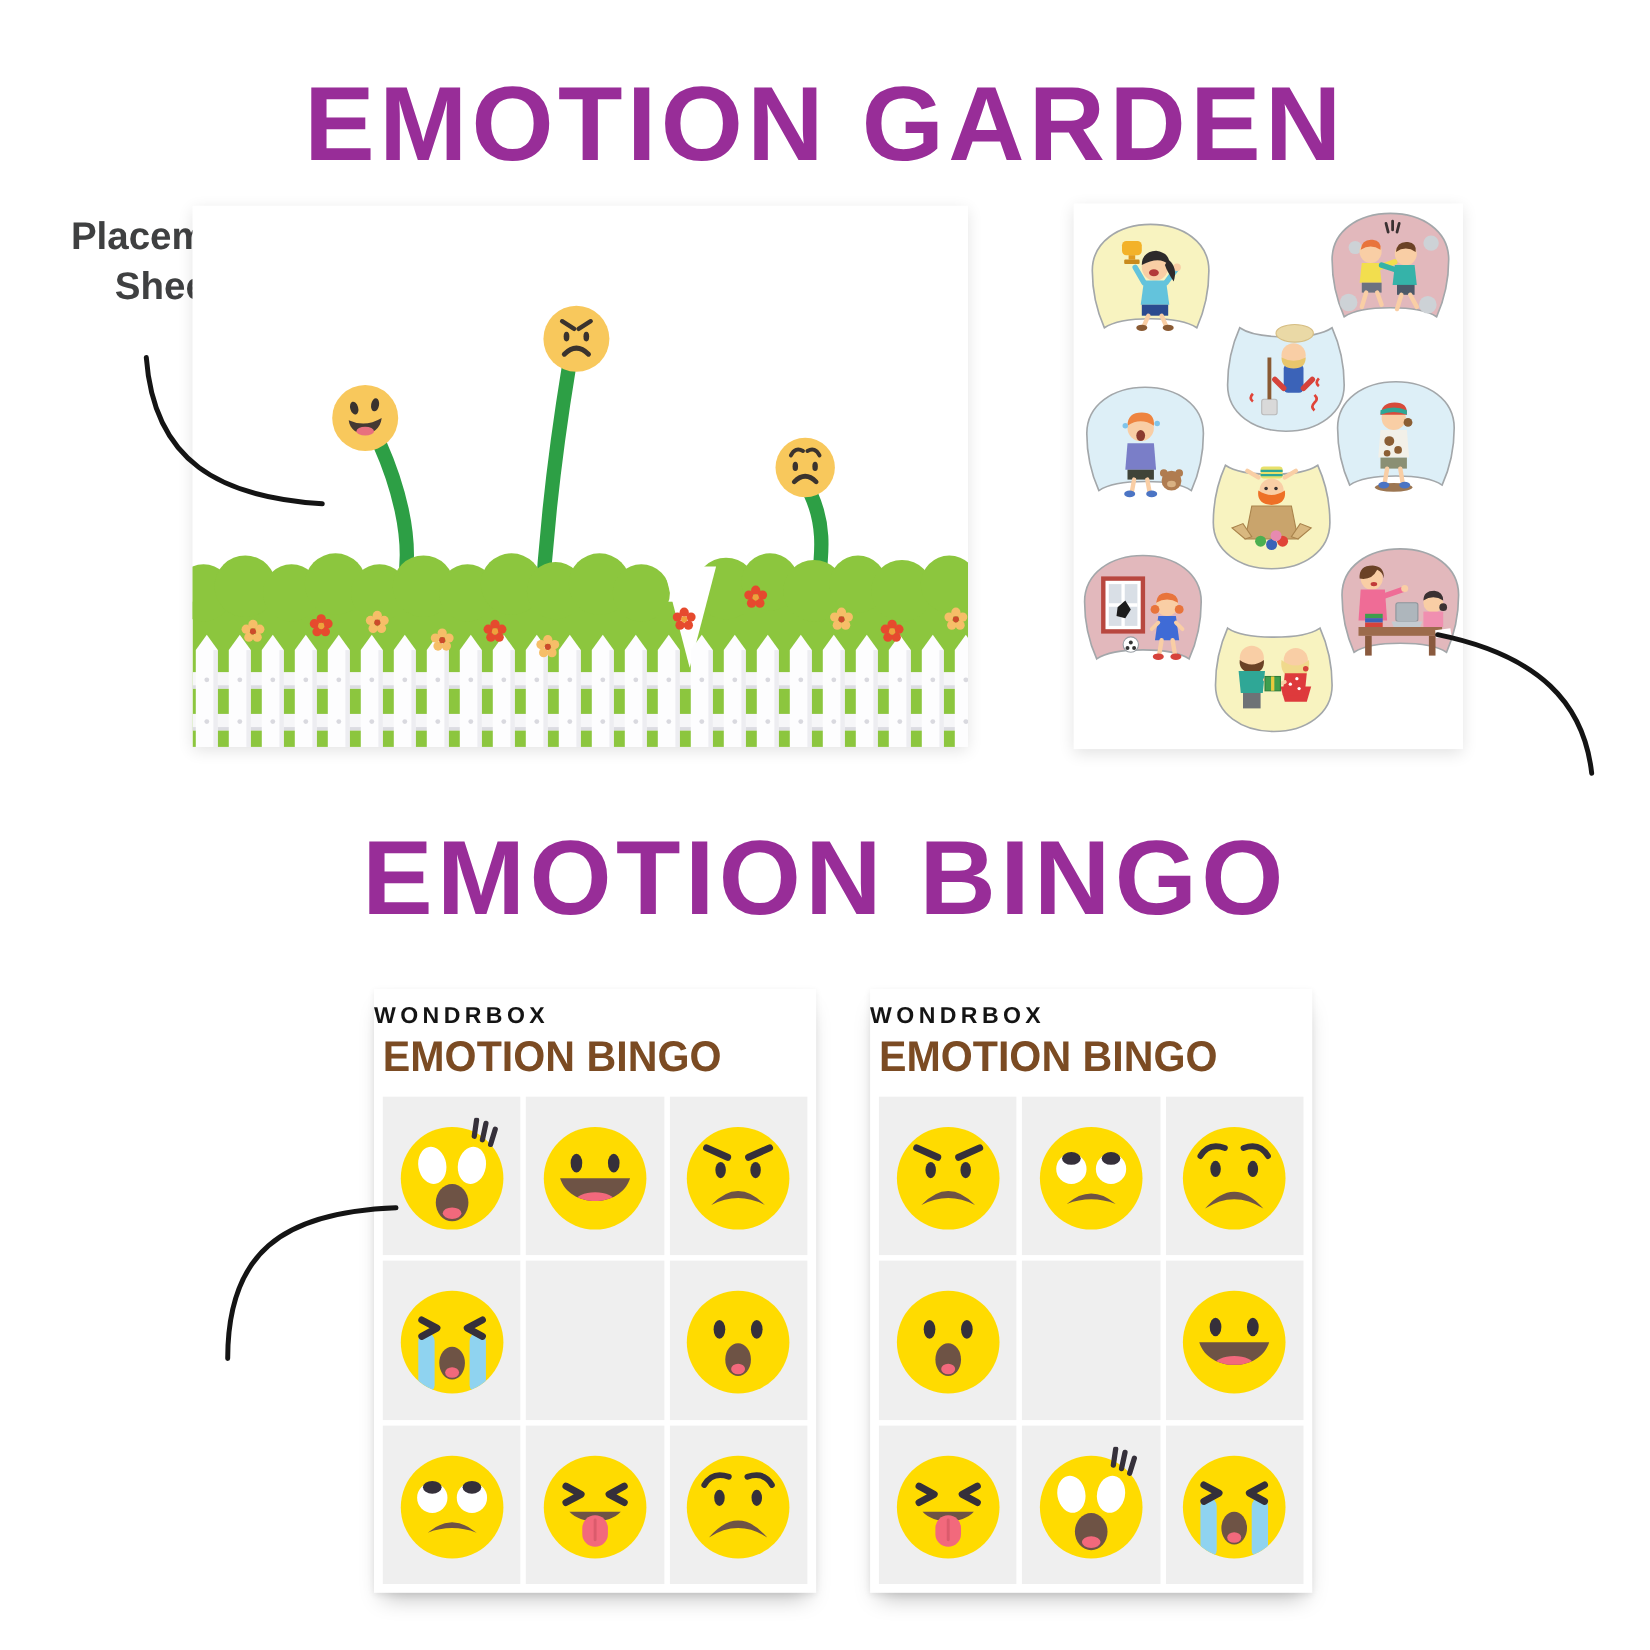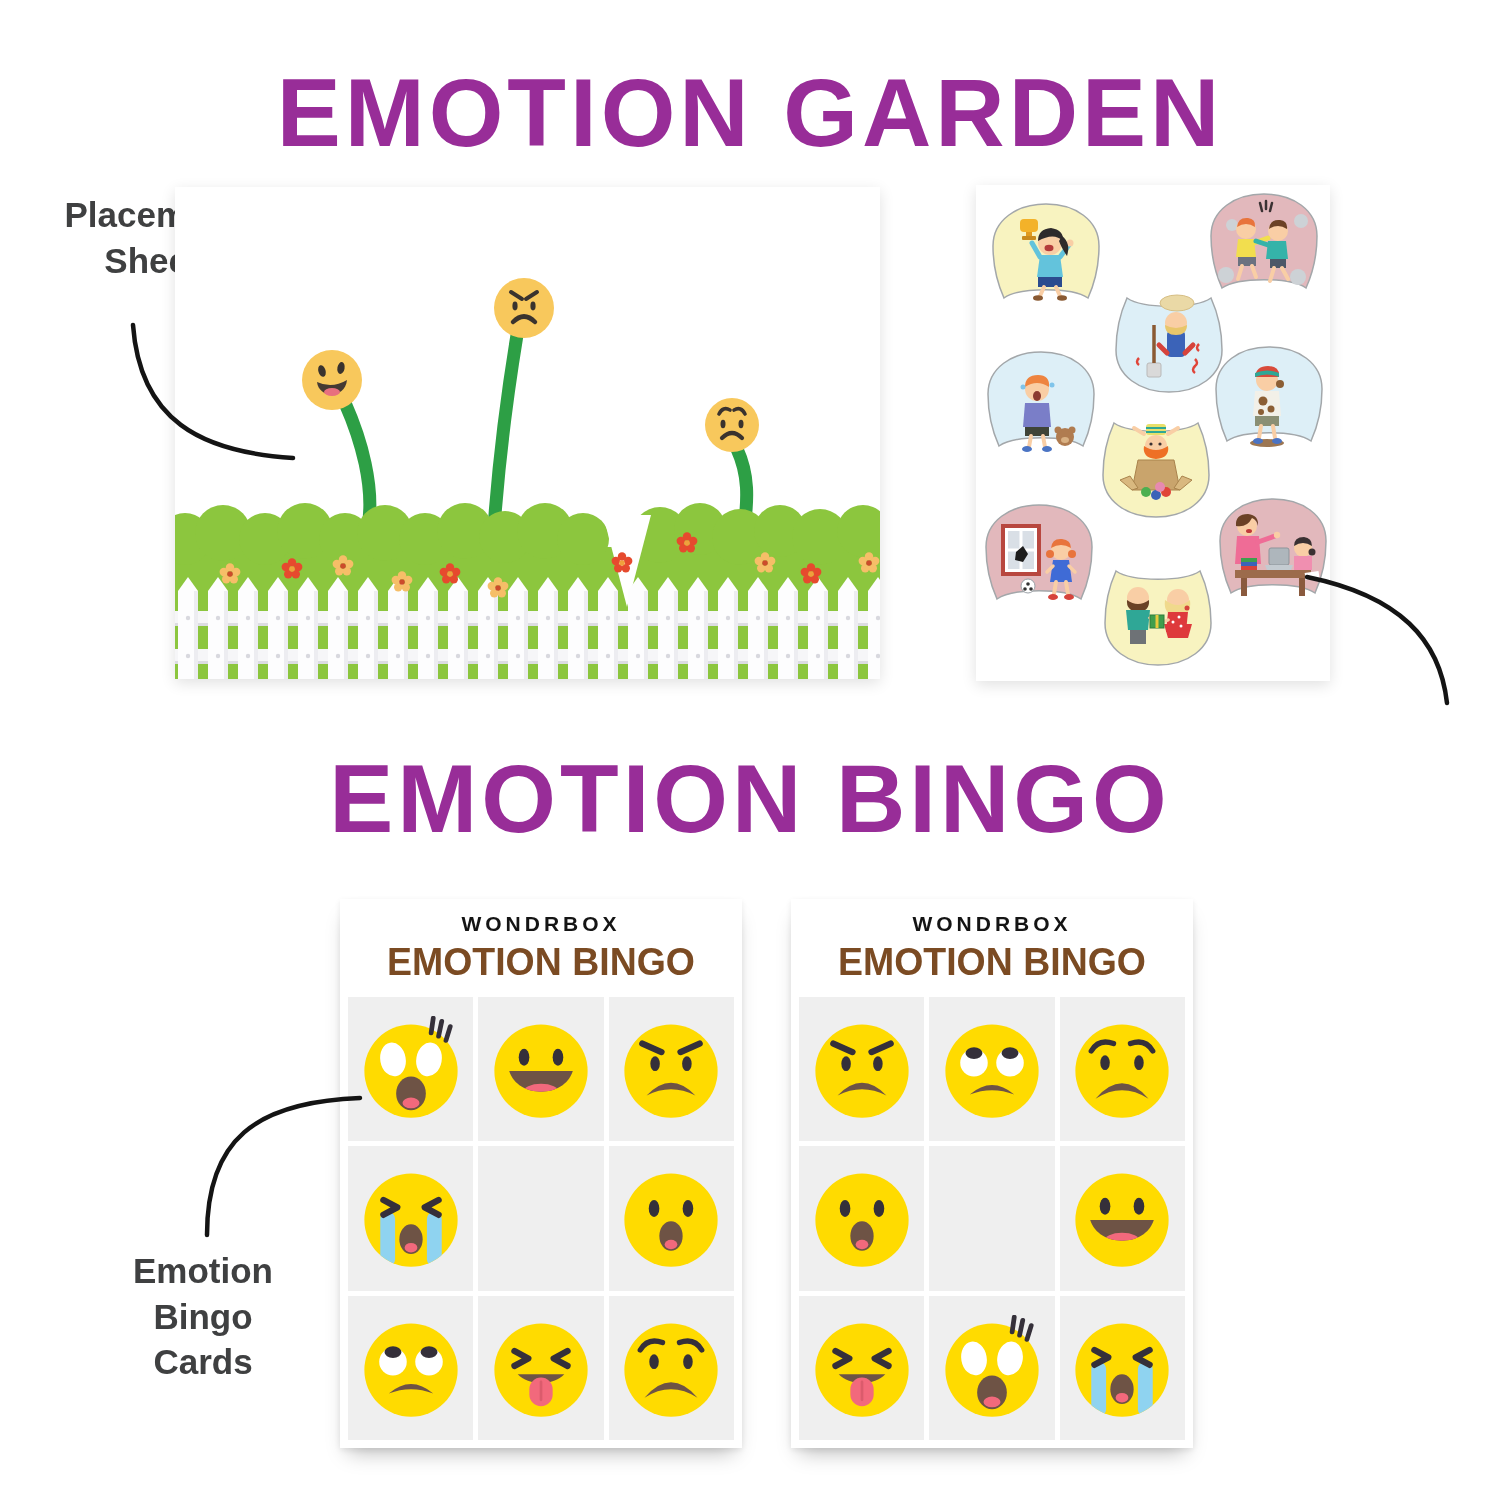--- a/index.html
+++ b/index.html
@@ -18,21 +18,21 @@
   .sheet{position:absolute;background:#fff;box-shadow:0 4px 14px rgba(0,0,0,.12);}
   #placement-sheet{left:175px;top:187px;width:705px;height:492px;}
   #sticker-sheet{left:976px;top:185px;width:354px;height:496px;}
   .sheet svg{display:block;width:100%;height:100%;}
 
   #connectors{position:absolute;left:0;top:0;pointer-events:none;}
 
   .card{position:absolute;top:899px;width:402px;height:549px;background:#fff;
         box-shadow:0 12px 20px -8px rgba(0,0,0,.28), 0 2px 6px rgba(0,0,0,.08);}
   #card-1{left:340px;} #card-2{left:791px;}
-  .card-header{position:absolute;top:0;left:0;right:0;height:98px;text-align:center;}
+  .card-header{position:absolute;top:0;left:0;right:0;height:98px;}
   .brand{margin-top:13px;font-weight:bold;font-size:21px;letter-spacing:4px;color:#141414;}
   .card-title{margin-top:4px;font-weight:bold;font-size:39px;letter-spacing:0px;
               color:#7b4b23;transform:scaleX(.96);}
   .grid{position:absolute;top:98px;left:8px;right:8px;bottom:8px;display:grid;
         grid-template-columns:repeat(3,1fr);grid-template-rows:repeat(3,1fr);gap:5px;}
   .cell{background:#efefef;display:flex;align-items:center;justify-content:center;}
   .cell svg{width:106px;height:106px;}
   .defs-holder{position:absolute;width:0;height:0;overflow:hidden;}
 </style>
 </head>
@@ -544,23 +544,20 @@
           </svg>
         </div>
         <div class="cell">
           <svg viewBox="0 0 100 100">
             <use href="#emoji-crying"></use>
           </svg>
         </div>
       </div>
   </div>
 
-  <div class="annotation" id="label-bingocards">Emotion
-Bingo
-Cards</div>
 
   <svg id="connectors" width="1500" height="1500">
     <g fill="none" stroke="#141414" stroke-width="4.5" stroke-linecap="round">
       <path d="M133,325 C140,420 200,452 293,458"></path>
       <path d="M1307,577 C1400,596 1440,640 1447,703"></path>
       <path d="M207,1235 C207,1140 255,1102 360,1098"></path>
     </g>
   </svg>
 
 </div>

